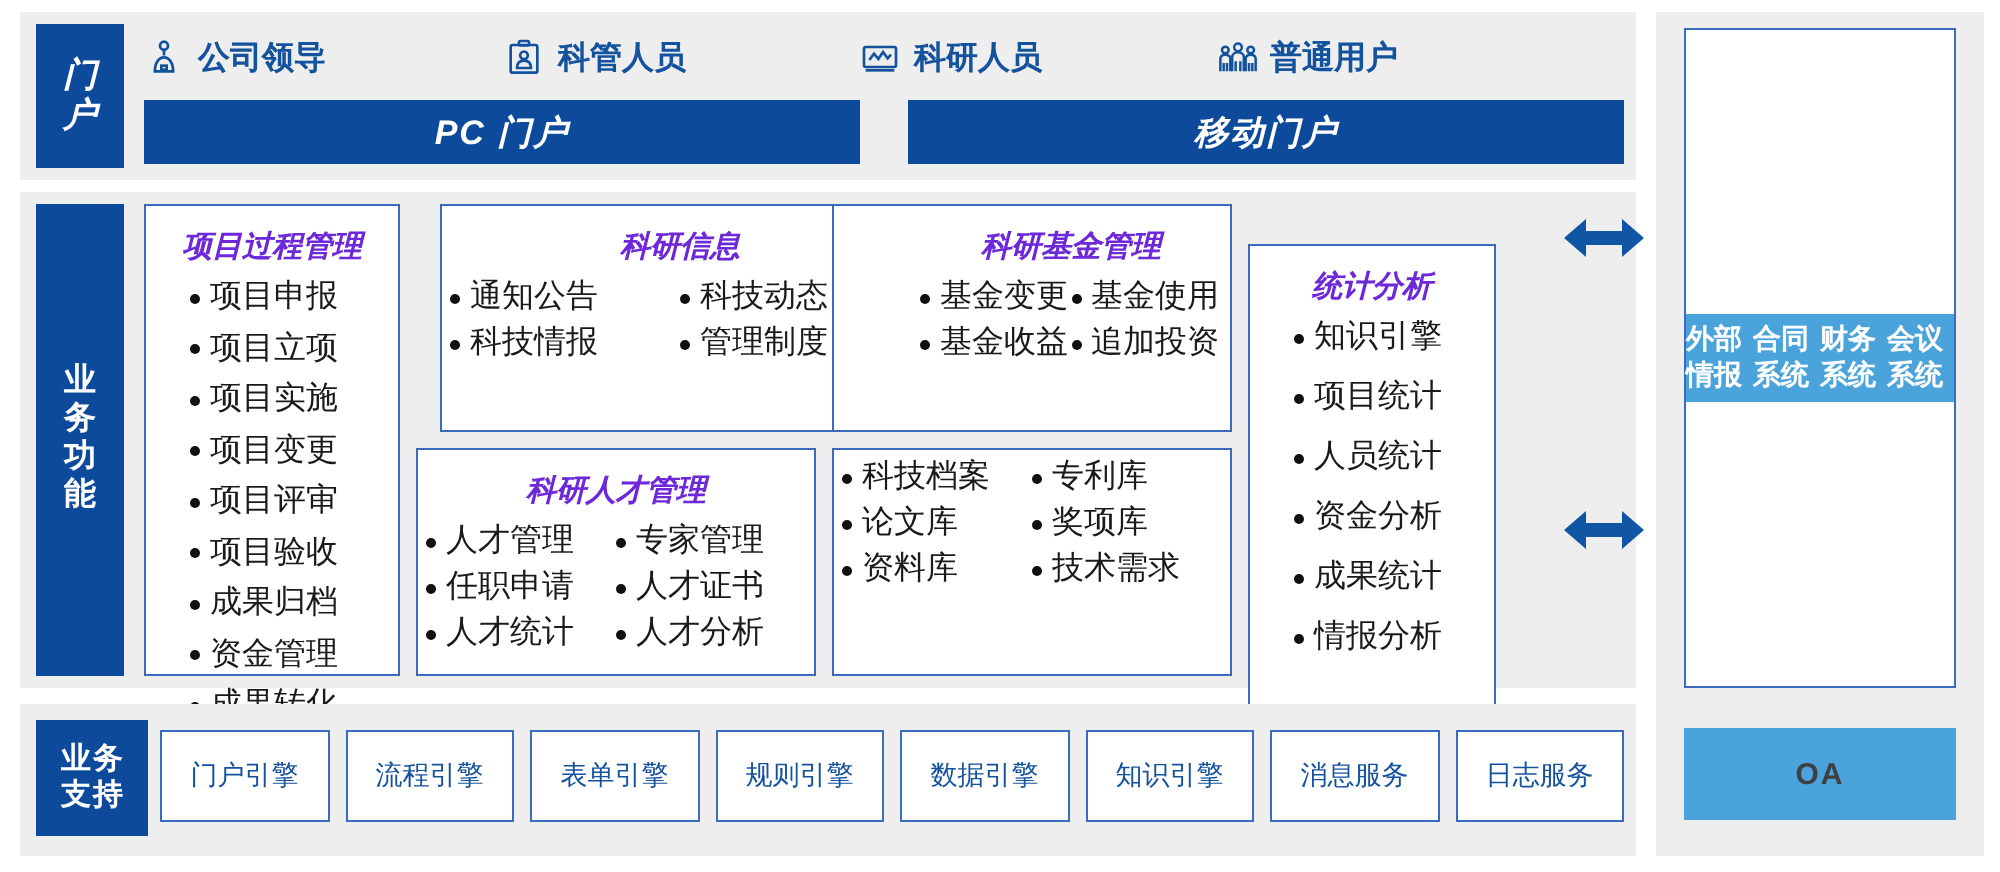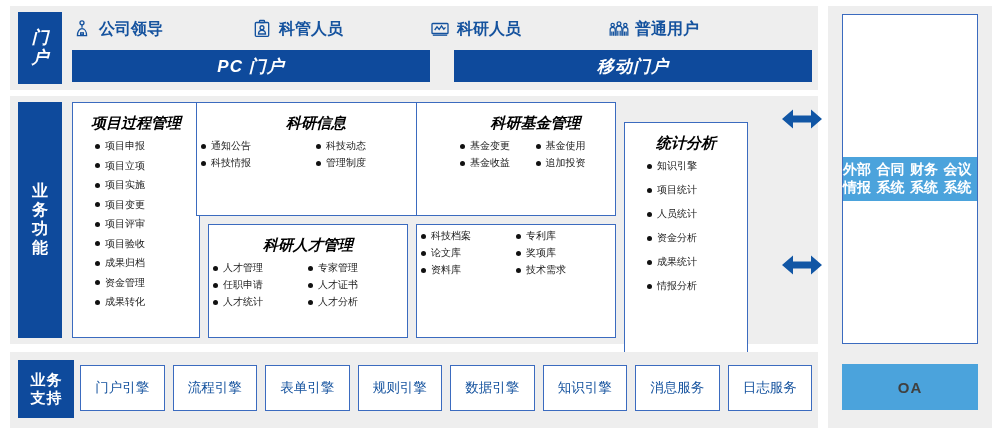--- a/index.html
+++ b/index.html
@@ -90,31 +90,31 @@
   }
 
   .card {
     position: absolute;
     background: #ffffff;
     border: 1.5px solid #3b6bbf;
     padding: 6px 4px 4px;
   }
   .card-title {
     text-align: center;
-    color: #000000;
+    color: #6d28d9;
     font-weight: bold;
     font-style: italic;
     font-size: 15px;
     margin: 5px 0 8px;
   }
   .bullets {
     display: flex;
     flex-wrap: wrap;
     justify-content: center;
-    font-size: 10px;
+    font-size: 16px;
     color: #1a1a1a;
   }
   .bullets.one-col { flex-direction: column; align-items: flex-start; padding-left: 18px; }
   .bullets.two-col .bullet { width: 50%; }
   .bullet {
     display: flex;
     align-items: center;
     gap: 5px;
     line-height: 1.0;
     white-space: nowrap;
@@ -124,21 +124,21 @@
     width: 5px; height: 5px;
     border-radius: 50%;
     background: #111111;
     flex: none;
   }
 
   
   #card-project    { left: 0px;   top: 0px;  width: 128px; height: 236px; }
   #card-project .bullets.one-col .bullet { margin-bottom: 9.5px; }
 
-  #card-info       { left: 124px; top: 0px;  width: 240px; height: 114px; }
+  #card-info       { left: 148px; top: 0px;  width: 240px; height: 114px; }
   #card-talent     { left: 136px; top: 122px; width: 200px; height: 114px; }
   #card-fund       { left: 344px; top: 0px;  width: 200px; height: 114px; padding-left: 43px; }
   #card-result     { left: 344px; top: 122px; width: 200px; height: 114px; }
   #card-stat       { left: 552px; top: 0px;  width: 124px; height: 236px; margin-top: 20px; }
 
   #card-info .bullets .bullet,
   #card-fund .bullets .bullet { margin-bottom: 7px; }
   #card-talent .bullets .bullet,
   #card-result .bullets .bullet { margin-bottom: 7px; }
   #card-stat .bullets.one-col .bullet { margin-bottom: 14px; }

